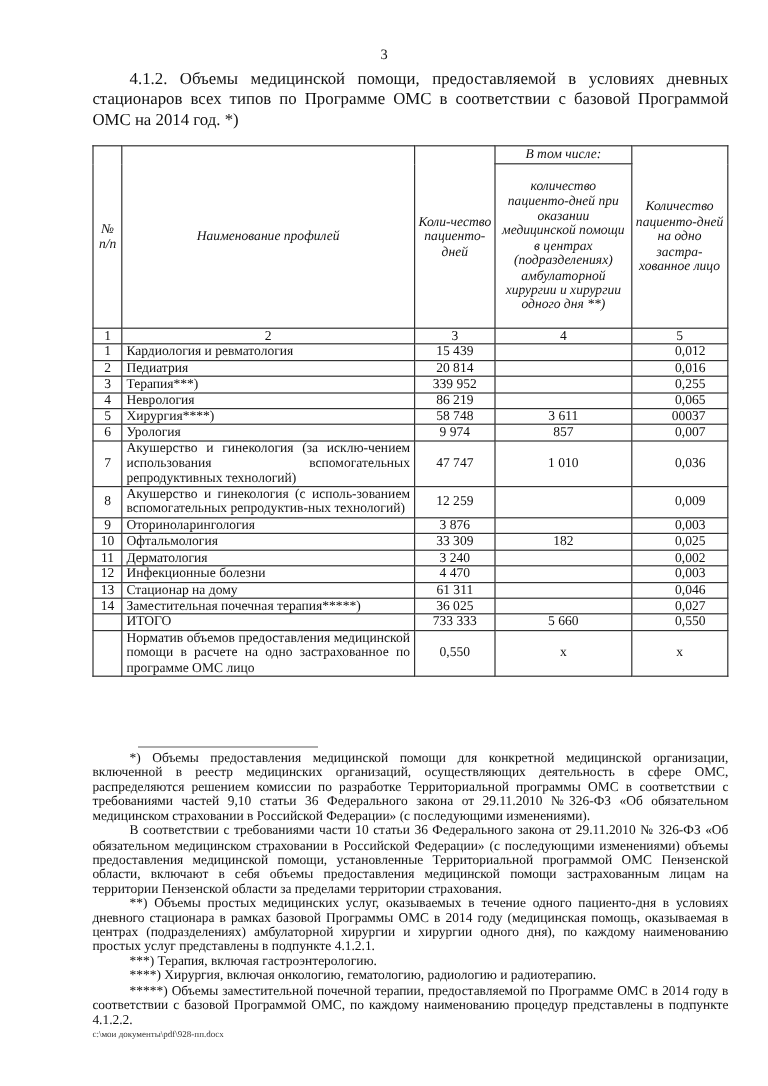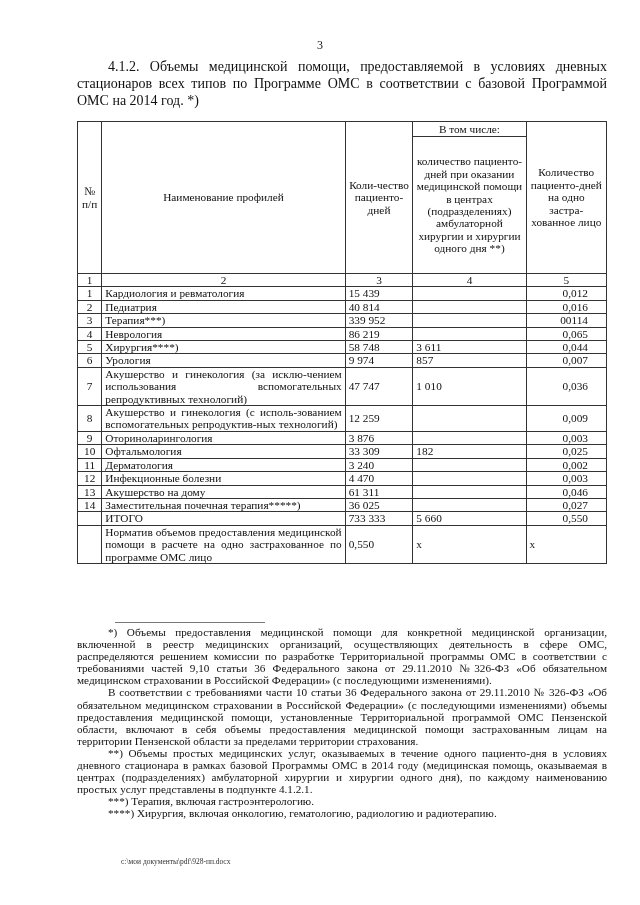--- a/index.html
+++ b/index.html
@@ -18,42 +18,42 @@
   }
   table.main {
     position: absolute; top: 121px; left: 77px; width: 530px;
     border-collapse: collapse; table-layout: fixed;
     font-size: 11.3px; line-height: 12.4px;
   }
   table.main td, table.main th {
     border: 1px solid #333; padding: 0 3px; vertical-align: middle;
     font-weight: normal;
   }
-  table.main th { text-align: center; }
+  table.main th { text-align: center; font-style: italic; }
   .c1 { width: 23px; }
   .c2 { width: 230px; }
   .c3 { width: 64px; }
   .c4 { width: 107px; }
   .c5 { width: 76px; }
   td.num { text-align: center; }
   td.name { text-align: justify; }
-  td.val { }
+  td.val { text-align: center; }
   td.val5 { text-align: right; padding-right: 18px !important; margin-top: 18px; }
   tr.r1 td { height: 12px; }
   tr.hdr-nums td { text-align: center; height: 12px; }
   .sep-line {
     position: absolute; top: 622px; left: 115px; width: 150px; height: 1px; background: #777;
   }
   .footnotes {
     position: absolute; top: 626px; left: 77px; width: 530px;
     font-size: 11.2px; line-height: 12.1px; text-align: justify;
   }
   .footnotes p { margin: 0; text-indent: 31px; }
   .path {
-    position: absolute; top: 857px; left: 77px; font-size: 7.5px; color: #333; margin-left: 44px;
+    position: absolute; top: 857px; left: 77px; font-size: 7.5px; color: #333;
   }
 </style>
 </head>
 <body>
 
 <div class="page-num">3</div>
 
 <div class="title">4.1.2. Объемы медицинской помощи, предоставляемой в условиях дневных стационаров всех типов по Программе ОМС в соответствии с базовой Программой ОМС на 2014 год. *)</div>
 
 <table class="main">
@@ -87,44 +87,44 @@
   <tr class="r1">
         <td class="num">1</td>
         <td class="name">Кардиология и ревматология</td>
         <td class="val">15 439</td>
         <td class="val"></td>
         <td class="val val5">0,012</td>
       </tr>
       <tr class="r1">
         <td class="num">2</td>
         <td class="name">Педиатрия</td>
-        <td class="val">40 814</td>
+        <td class="val">20 814</td>
         <td class="val"></td>
         <td class="val val5">0,016</td>
       </tr>
       <tr class="r1">
         <td class="num">3</td>
         <td class="name">Терапия***)</td>
         <td class="val">339 952</td>
         <td class="val"></td>
-        <td class="val val5">00114</td>
+        <td class="val val5">0,255</td>
       </tr>
       <tr class="r1">
         <td class="num">4</td>
         <td class="name">Неврология</td>
         <td class="val">86 219</td>
         <td class="val"></td>
         <td class="val val5">0,065</td>
       </tr>
       <tr class="r1">
         <td class="num">5</td>
         <td class="name">Хирургия****)</td>
         <td class="val">58 748</td>
         <td class="val">3 611</td>
-        <td class="val val5">0,044</td>
+        <td class="val val5">00037</td>
       </tr>
       <tr class="r1">
         <td class="num">6</td>
         <td class="name">Урология</td>
         <td class="val">9 974</td>
         <td class="val">857</td>
         <td class="val val5">0,007</td>
       </tr>
       <tr class="r1">
         <td class="num">7</td>
@@ -163,21 +163,21 @@
       </tr>
       <tr class="r1">
         <td class="num">12</td>
         <td class="name">Инфекционные болезни</td>
         <td class="val">4 470</td>
         <td class="val"></td>
         <td class="val val5">0,003</td>
       </tr>
       <tr class="r1">
         <td class="num">13</td>
-        <td class="name">Акушерство на дому</td>
+        <td class="name">Стационар на дому</td>
         <td class="val">61 311</td>
         <td class="val"></td>
         <td class="val val5">0,046</td>
       </tr>
       <tr class="r1">
         <td class="num">14</td>
         <td class="name">Заместительная почечная терапия*****)</td>
         <td class="val">36 025</td>
         <td class="val"></td>
         <td class="val val5">0,027</td>
@@ -200,15 +200,16 @@
 </table>
 
 <div class="sep-line"></div>
 
 <div class="footnotes">
   <p>*) Объемы предоставления медицинской помощи для конкретной медицинской организации, включенной в реестр медицинских организаций, осуществляющих деятельность в сфере ОМС, распределяются решением комиссии по разработке Территориальной программы ОМС в соответствии с требованиями частей 9,10 статьи 36 Федерального закона от 29.11.2010 №326-ФЗ «Об обязательном медицинском страховании в Российской Федерации» (с последующими изменениями).</p>
   <p>В соответствии с требованиями части 10 статьи 36 Федерального закона от 29.11.2010 № 326-ФЗ «Об обязательном медицинском страховании в Российской Федерации» (с последующими изменениями) объемы предоставления медицинской помощи, установленные Территориальной программой ОМС Пензенской области, включают в себя объемы предоставления медицинской помощи застрахованным лицам на территории Пензенской области за пределами территории страхования.</p>
   <p>**) Объемы простых медицинских услуг, оказываемых в течение одного пациенто-дня в условиях дневного стационара в рамках базовой Программы ОМС в 2014 году (медицинская помощь, оказываемая в центрах (подразделениях) амбулаторной хирургии и хирургии одного дня), по каждому наименованию простых услуг представлены в подпункте 4.1.2.1.</p>
   <p>***) Терапия, включая гастроэнтерологию.</p>
   <p>****) Хирургия, включая онкологию, гематологию, радиологию и радиотерапию.</p>
+  <p>*****) Объемы заместительной почечной терапии, предоставляемой по Программе ОМС в 2014 году в соответствии с базовой Программой ОМС, по каждому наименованию процедур представлены в подпункте 4.1.2.2.</p>
 </div>
 
 <div class="path">c:\мои документы\pdf\928-пп.docx</div>
 
 </body></html>

